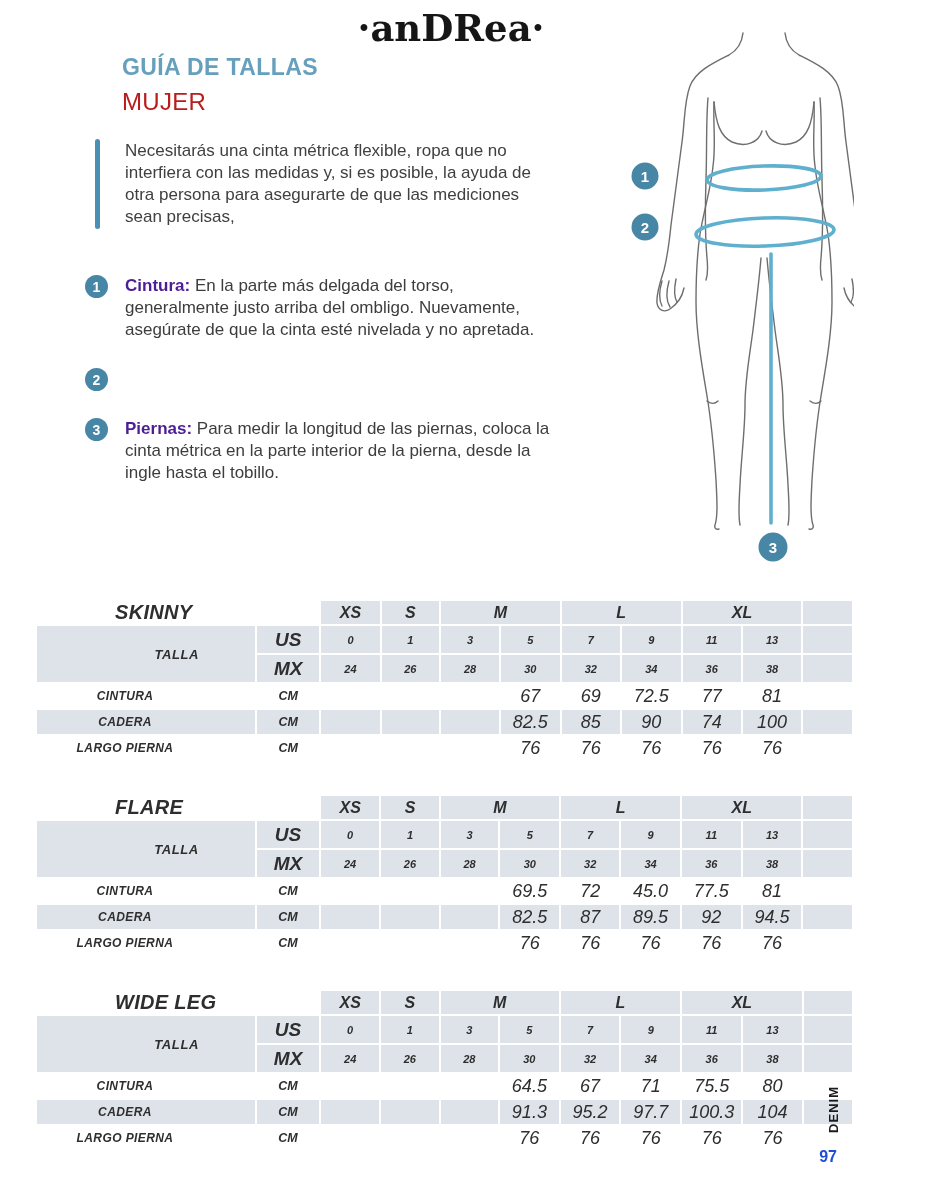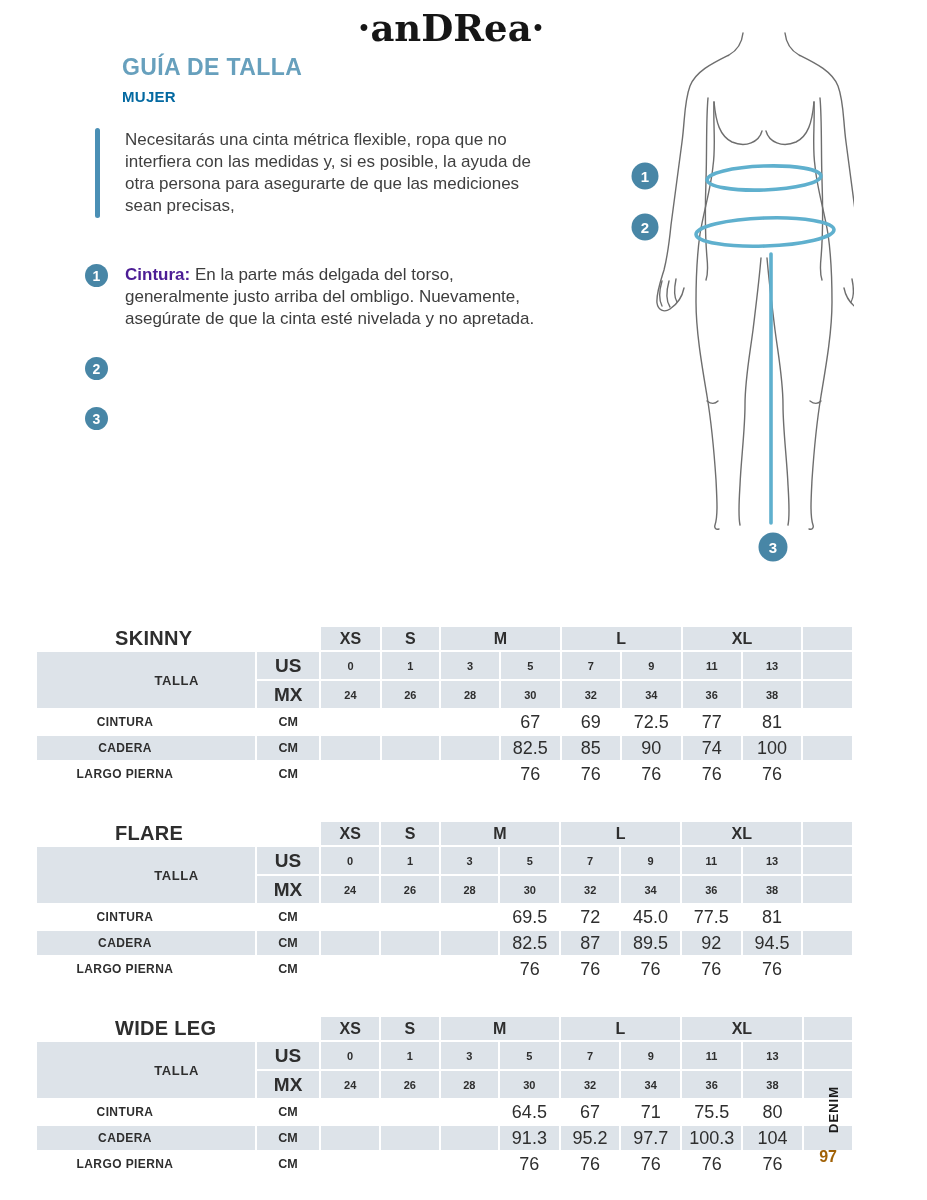--- a/index.html
+++ b/index.html
@@ -13,38 +13,38 @@
   }
   
   .logo-wrap { position:absolute; top:6px; left:0; right:0; text-align:center; padding-left:48px; }
   .logo {
     font-family: "DejaVu Serif", serif;
     font-weight: 700; font-size: 37px; letter-spacing: 0px; color:#161616;
   }
   
   .left-col { position:absolute; left:0; top:54px; width:600px; }
   .guide-title { margin-left:122px; font-size:23px; font-weight:bold; color:#67a0bd; letter-spacing:0.4px; }
-  .guide-subtitle { margin-left:122px; margin-top:7px; font-size:15px; font-weight:bold; color:#0369a1; letter-spacing:0.3px; }
+  .guide-subtitle { margin-left:122px; margin-top:7px; font-size:24px; font-weight:normal; color:#b91c1c; letter-spacing:0.3px; }
   .intro { display:flex; margin:23px 0 0 95px; }
   .intro-bar { width:5px; border-radius:3px; background:#4a8fb5; margin-right:25px; align-self:stretch; }
   .intro-text { width:428px; font-size:17px; line-height:22px; color:#404040; padding:1px 0; }
   .steps { margin:46px 0 0 85px; display:flex; flex-direction:column; gap:27px; }
   .step { display:flex; align-items:flex-start; }
   .step-badge {
     flex:none; width:23px; height:23px; border-radius:50%; background:#4886a6;
     color:#fff; font-size:14px; font-weight:bold;
     display:flex; align-items:center; justify-content:center;
     margin-right:17px; margin-top:0px;
   }
   .step-text { width:428px; font-size:17px; line-height:22px; color:#3d3d3d; }
   .step-text strong { color:#4c1d95; }
   
   .figure { position:absolute; left:612px; top:20px; width:300px; height:566px; }
   
-  .tables { position:absolute; left:35px; top:625px; display:flex; flex-direction:column; gap:32px; }
+  .tables { position:absolute; left:35px; top:599px; display:flex; flex-direction:column; gap:32px;font-style:italic; }
   table.stable { border-collapse:separate; border-spacing:2px; table-layout:fixed; }
   table.stable td {
     padding:0; text-align:center; vertical-align:middle; white-space:nowrap;
     color:#2e2e2e;
   }
   .shade { background:#dde3e9; }
   .r1 td { height:22px; }
   .r2 td, .r3 td { height:27px; }
   .rmeas td { height:24px; }
   .title-cell { text-align:left !important; padding-left:78px !important; font-weight:bold; font-size:20px; color:#1d1d1d; letter-spacing:0.3px; }
@@ -54,50 +54,51 @@
   .snum { font-weight:bold; font-size:11px; color:#333; }
   .mlabel { text-align:left; padding-right:42px !important; font-weight:bold; font-size:12px; letter-spacing:0.4px; }
   .cm   { font-weight:bold; font-size:12.5px; }
   .val  { font-size:18px; color:#3a3a3a; }
   
   .denim-label {
     position:absolute; right:13px; top:1086px;
     writing-mode:vertical-rl; transform:rotate(180deg);
     font-size:13px; font-weight:bold; letter-spacing:1px; color:#1b1b1b;
   }
-  .page-number { position:absolute; right:17px; top:1148px; font-size:16px; font-weight:bold; color:#a16207; }
+  .page-number { position:absolute; right:17px; top:1148px; font-size:16px; font-weight:bold; color:#1d4ed8; }
 </style>
 </head>
 <body>
 
 <div class="page">
 
   <div class="logo-wrap">
     <span class="logo">·anDRea·</span>
   </div>
 
   <div class="left-col">
-    <div class="guide-title">GUÍA DE TALLA</div>
+    <div class="guide-title">GUÍA DE TALLAS</div>
     <div class="guide-subtitle">MUJER</div>
 
     <div class="intro">
       <div class="intro-bar"></div>
       <p class="intro-text">Necesitarás una cinta métrica flexible, ropa que no interfiera con las medidas y, si es posible, la ayuda de otra persona para asegurarte de que las mediciones sean precisas,</p>
     </div>
 
     <div class="steps">
       <div class="step">
         <div class="step-badge">1</div>
         <p class="step-text"><strong>Cintura:</strong> <span>En la parte más delgada del torso, generalmente justo arriba del ombligo. Nuevamente, asegúrate de que la cinta esté nivelada y no apretada.</span></p>
       </div>
       <div class="step">
         <div class="step-badge">2</div>
       </div>
       <div class="step">
         <div class="step-badge">3</div>
+        <p class="step-text"><strong>Piernas:</strong> <span>Para medir la longitud de las piernas, coloca la cinta métrica en la parte interior de la pierna, desde la ingle hasta el tobillo.</span></p>
       </div>
     </div>
   </div>
 
   <div class="figure">
     <svg width="300" height="566" viewBox="0 0 300 566" xmlns="http://www.w3.org/2000/svg">
       <g fill="none" stroke="#6e6e6e" stroke-width="1.4" stroke-linecap="round">
 
         <path d="M 131 13 C 130 22, 126 30, 117 35 C 101 43, 84 51, 78 66 C 72 82, 73 100, 70 122 C 67 145, 63 175, 59 205 C 57 225, 55 238, 52 250 C 48 263, 44 274, 45 283 C 46 290, 52 293, 58 289 C 64 285, 70 278, 72 268"></path>
         <path d="M 50 261 C 47 271, 47 280, 50 286"></path>

